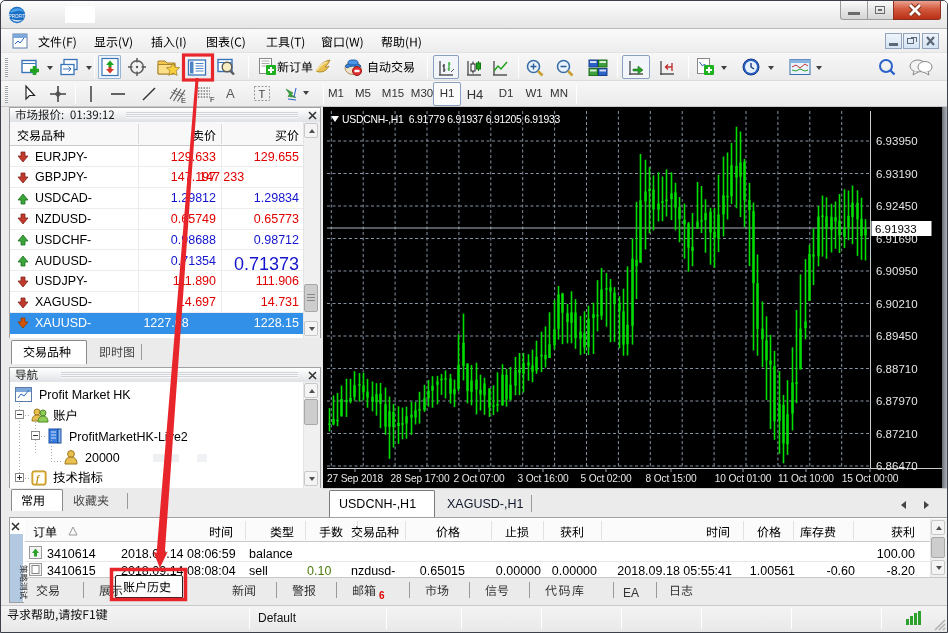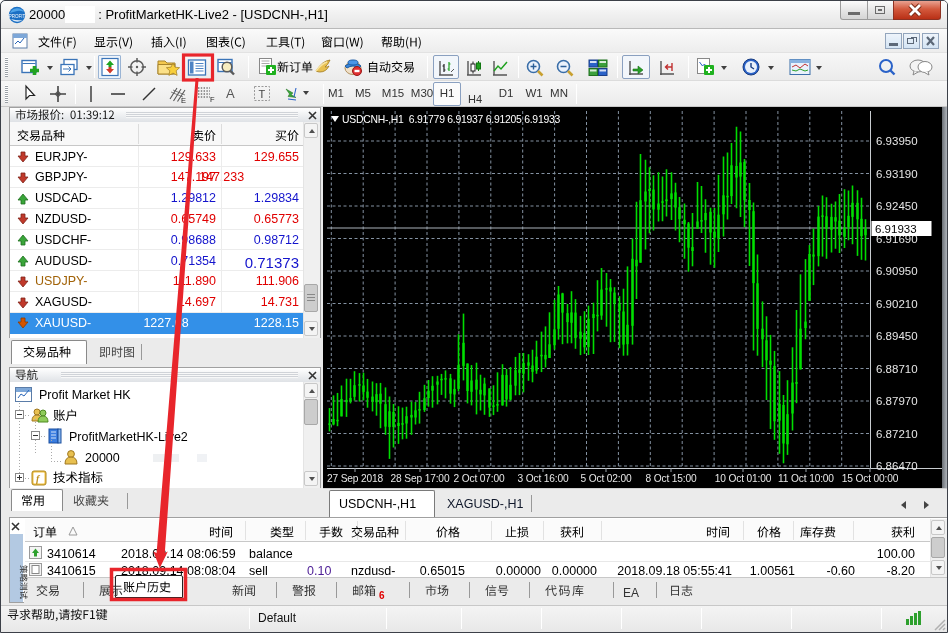--- a/index.html
+++ b/index.html
@@ -12,21 +12,20 @@
 .thumb{position:absolute;left:1px;width:14px;background:#cdcdcd;border:1px solid #a8a8a8;border-radius:2px}
 </style></head><body>
 <div id="win">
     <div class="abs" style="left:0;top:0;width:948px;height:28px;background:linear-gradient(#fdfdfd,#f1f1f1 45%,#e6e6e6);border-bottom:1px solid #b9b9b9;border-radius:5px 5px 0 0"></div>
     <svg class="abs" style="left:7px;top:5px" width="18" height="18">
       <circle cx="9" cy="9" r="8.2" fill="#1b6fc4"></circle>
       <path d="M2 7 a8 8 0 0 1 14 -1 q-4 -2 -7 -1 q-4 1 -7 2z" fill="#4fa3e8"></path>
       <path d="M3 13 q5 5 12 1 q-5 1 -12 -1z" fill="#fff" opacity=".85"></path>
       <text x="9" y="11.5" font-size="4.5" fill="#fff" text-anchor="middle" font-family="Liberation Sans">PROFIT</text>
     </svg>
-    <div class="abs" style="left:28px;top:6px;font-size:13px;color:#000">20000<span style="display:inline-block;width:33px"></span>: ProfitMarketHK-Live2 - [USDCNH-,H1]</div>
     <div class="abs" style="left:64px;top:5px;width:30px;height:17px;background:#fff"></div>
     <div class="abs" style="left:839px;top:0;width:28px;height:19px;background:linear-gradient(#fbfbfb,#e8e8e8 45%,#d5d5d5);border:1px solid #9b9b9b;border-top:none;border-radius:0 0 0 3px"></div>
 <div class="abs" style="left:847px;top:11px;width:12px;height:3px;background:#6b6b6b"></div>
 <div class="abs" style="left:866px;top:0;width:27px;height:19px;background:linear-gradient(#fbfbfb,#e8e8e8 45%,#d5d5d5);border:1px solid #9b9b9b;border-top:none"></div>
 <div class="abs" style="left:874px;top:5px;width:10px;height:8px;border:1.5px solid #6b6b6b"></div>
     <div class="abs" style="left:877px;top:8px;width:4px;height:2px;background:#6b6b6b"></div>
 <div class="abs" style="left:892px;top:0;width:48px;height:19px;background:linear-gradient(#e9a291,#d3593d 45%,#b93016);border:1px solid #8e3223;border-top:none;border-radius:0 0 3px 0"></div>
 <svg class="abs" style="left:906px;top:2px" width="17" height="15">
       <path d="M3 2 L13 12 M13 2 L3 12" stroke="#7e2a14" stroke-width="4.6"></path>
       <path d="M3 2 L13 12 M13 2 L3 12" stroke="#fff" stroke-width="2.8"></path>
@@ -237,21 +236,21 @@
     <svg class="abs" style="left:301px;top:89px" width="8" height="6">
       <path d="M1 1 L7 1 L4 5 z" fill="#404040"></path>
     </svg>
     <div class="sep" style="left:322px;top:83px;height:20px"></div>
     <div class="abs" style="left:335px;top:86px;font-size:11.5px;color:#333;transform:translateX(-50%)">M1</div>
     <div class="abs" style="left:362px;top:86px;font-size:11.5px;color:#333;transform:translateX(-50%)">M5</div>
     <div class="abs" style="left:392px;top:86px;font-size:11.5px;color:#333;transform:translateX(-50%)">M15</div>
     <div class="abs" style="left:421px;top:86px;font-size:11.5px;color:#333;transform:translateX(-50%)">M30</div>
     <div class="abs" style="left:432px;top:81px;width:28px;height:24px;background:#fbfbfb;border:1px solid #8aa0c0;border-radius:2px"></div>
     <div class="abs" style="left:446px;top:86px;font-size:11.5px;color:#333;transform:translateX(-50%)">H1</div>
-    <div class="abs" style="left:474px;top:92px;font-size:11px;color:#333;transform:translateX(-50%)">H4</div>
+    <div class="abs" style="left:474px;top:86px;font-size:13px;color:#333;transform:translateX(-50%)">H4</div>
     <div class="abs" style="left:505px;top:86px;font-size:11.5px;color:#333;transform:translateX(-50%)">D1</div>
     <div class="abs" style="left:533px;top:86px;font-size:11.5px;color:#333;transform:translateX(-50%)">W1</div>
     <div class="abs" style="left:558px;top:86px;font-size:11.5px;color:#333;transform:translateX(-50%)">MN</div>
     <div class="sep" style="left:575px;top:83px;height:20px"></div>
     <div class="abs" style="left:0;top:106px;width:948px;height:498px;background:#ebebeb"></div>
     <div class="abs" style="left:8px;top:106px;width:312px;height:257px;background:#fff;border:1px solid #a0a0a0"></div>
     <div class="abs" style="left:9px;top:107px;width:310px;height:14px;background:linear-gradient(#ffffff,#dfe2e6)"></div>
     <div class="abs" style="left:125px;top:110px;width:172px;height:7px;background-image:repeating-linear-gradient(#f8f8f8 0 1px,#d0d3d8 1px 2px)"></div>
     <svg class="abs" style="left:306px;top:109px" width="11" height="11">
       <path d="M2 2 L9 9 M9 2 L2 9" stroke="#333" stroke-width="1.6"></path>
@@ -293,26 +292,26 @@
     </svg>
     <div class="abs" style="left:34px;top:231.8px;font-size:12.5px;color:#000">USDCHF-</div>
     <div class="abs" style="left:115px;top:231.8px;width:100px;font-size:12.5px;color:#1414cc;text-align:right">0.98688</div>
     <div class="abs" style="left:198px;top:231.8px;width:100px;font-size:12.5px;color:#1414cc;text-align:right">0.98712</div>
     <div class="abs" style="left:9px;top:269.2px;width:293px;height:1px;background:#ececec"></div>
     <svg class="abs" style="left:16px;top:253.9px" width="12" height="12">
       <path d="M6 1 L11 7 H8 V11 H4 V7 H1 z" fill="#3aa53a" stroke="#1e6e1e" stroke-width=".8"></path>
     </svg>
     <div class="abs" style="left:34px;top:252.6px;font-size:12.5px;color:#000">AUDUSD-</div>
     <div class="abs" style="left:115px;top:252.6px;width:100px;font-size:12.5px;color:#1414cc;text-align:right">0.71354</div>
-    <div class="abs" style="left:198px;top:252.6px;width:100px;font-size:15px;color:#1414cc;text-align:right">0.71373</div>
+    <div class="abs" style="left:198px;top:252.6px;width:100px;font-size:18px;color:#1414cc;text-align:right">0.71373</div>
     <div class="abs" style="left:9px;top:290.0px;width:293px;height:1px;background:#ececec"></div>
     <svg class="abs" style="left:16px;top:274.7px" width="12" height="12">
       <path d="M6 11 L1 5 H4 V1 H8 V5 H11 z" fill="#c0392b" stroke="#7e241a" stroke-width=".8"></path>
     </svg>
-    <div class="abs" style="left:34px;top:273.4px;font-size:12.5px;color:#a16207">USDJPY-</div>
+    <div class="abs" style="left:34px;top:273.4px;font-size:12.5px;color:#000000">USDJPY-</div>
     <div class="abs" style="left:115px;top:273.4px;width:100px;font-size:12.5px;color:#e00000;text-align:right">111.890</div>
     <div class="abs" style="left:198px;top:273.4px;width:100px;font-size:12.5px;color:#e00000;text-align:right">111.906</div>
     <div class="abs" style="left:9px;top:310.8px;width:293px;height:1px;background:#ececec"></div>
     <svg class="abs" style="left:16px;top:295.5px" width="12" height="12">
       <path d="M6 11 L1 5 H4 V1 H8 V5 H11 z" fill="#c0392b" stroke="#7e241a" stroke-width=".8"></path>
     </svg>
     <div class="abs" style="left:34px;top:294.2px;font-size:12.5px;color:#000">XAGUSD-</div>
     <div class="abs" style="left:115px;top:294.2px;width:100px;font-size:12.5px;color:#e00000;text-align:right">14.697</div>
     <div class="abs" style="left:198px;top:294.2px;width:100px;font-size:12.5px;color:#e00000;text-align:right">14.731</div>
     <div class="abs" style="left:9px;top:311.8px;width:293px;height:20.8px;background:#3390e8"></div>
@@ -770,21 +769,21 @@
     <div class="abs" style="left:814px;top:546px;width:100px;font-size:12.5px;color:#000;text-align:right">100.00</div>
     <div class="abs" style="left:24px;top:559.5px;width:906px;height:1px;background:#e8e8e8"></div>
     <div class="abs" style="left:24px;top:560px;width:906px;height:16px;overflow:hidden">
       <svg class="abs" style="left:4px;top:2px" width="13" height="13">
         <rect x="0.5" y="0.5" width="12" height="12" fill="#f4f4f4" stroke="#9a9a9a"></rect>
         <rect x="3" y="2.5" width="7" height="8" fill="#fff" stroke="#888"></rect>
       </svg>
       <div class="abs" style="left:22px;top:3px;font-size:12.5px;color:#000">3410615</div>
       <div class="abs" style="left:96px;top:3px;width:112px;font-size:12.5px;color:#000;text-align:right">2018.09.14 08:08:04</div>
       <div class="abs" style="left:224px;top:3px;font-size:12.5px;color:#000">sell</div>
-      <div class="abs" style="left:282px;top:3px;font-size:12.5px;color:#4c1d95">0.10</div>
+      <div class="abs" style="left:282px;top:3px;font-size:12.5px;color:#4d7c0f">0.10</div>
       <div class="abs" style="left:326px;top:3px;font-size:12.5px;color:#000">nzdusd-</div>
       <div class="abs" style="left:380px;top:3px;width:60px;font-size:12.5px;color:#000;text-align:right">0.65015</div>
       <div class="abs" style="left:456px;top:3px;width:60px;font-size:12.5px;color:#000;text-align:right">0.00000</div>
       <div class="abs" style="left:512px;top:3px;width:60px;font-size:12.5px;color:#000;text-align:right">0.00000</div>
       <div class="abs" style="left:582px;top:3px;width:125px;font-size:12.5px;color:#000;text-align:right">2018.09.18 05:55:41</div>
       <div class="abs" style="left:710px;top:3px;width:60px;font-size:12.5px;color:#000;text-align:right">1.00561</div>
       <div class="abs" style="left:770px;top:3px;width:60px;font-size:12.5px;color:#000;text-align:right">-0.60</div>
       <div class="abs" style="left:830px;top:3px;width:60px;font-size:12.5px;color:#000;text-align:right">-8.20</div>
     </div>
     <div class="scroll" style="left:929px;top:518px;width:17px;height:58px"></div>

